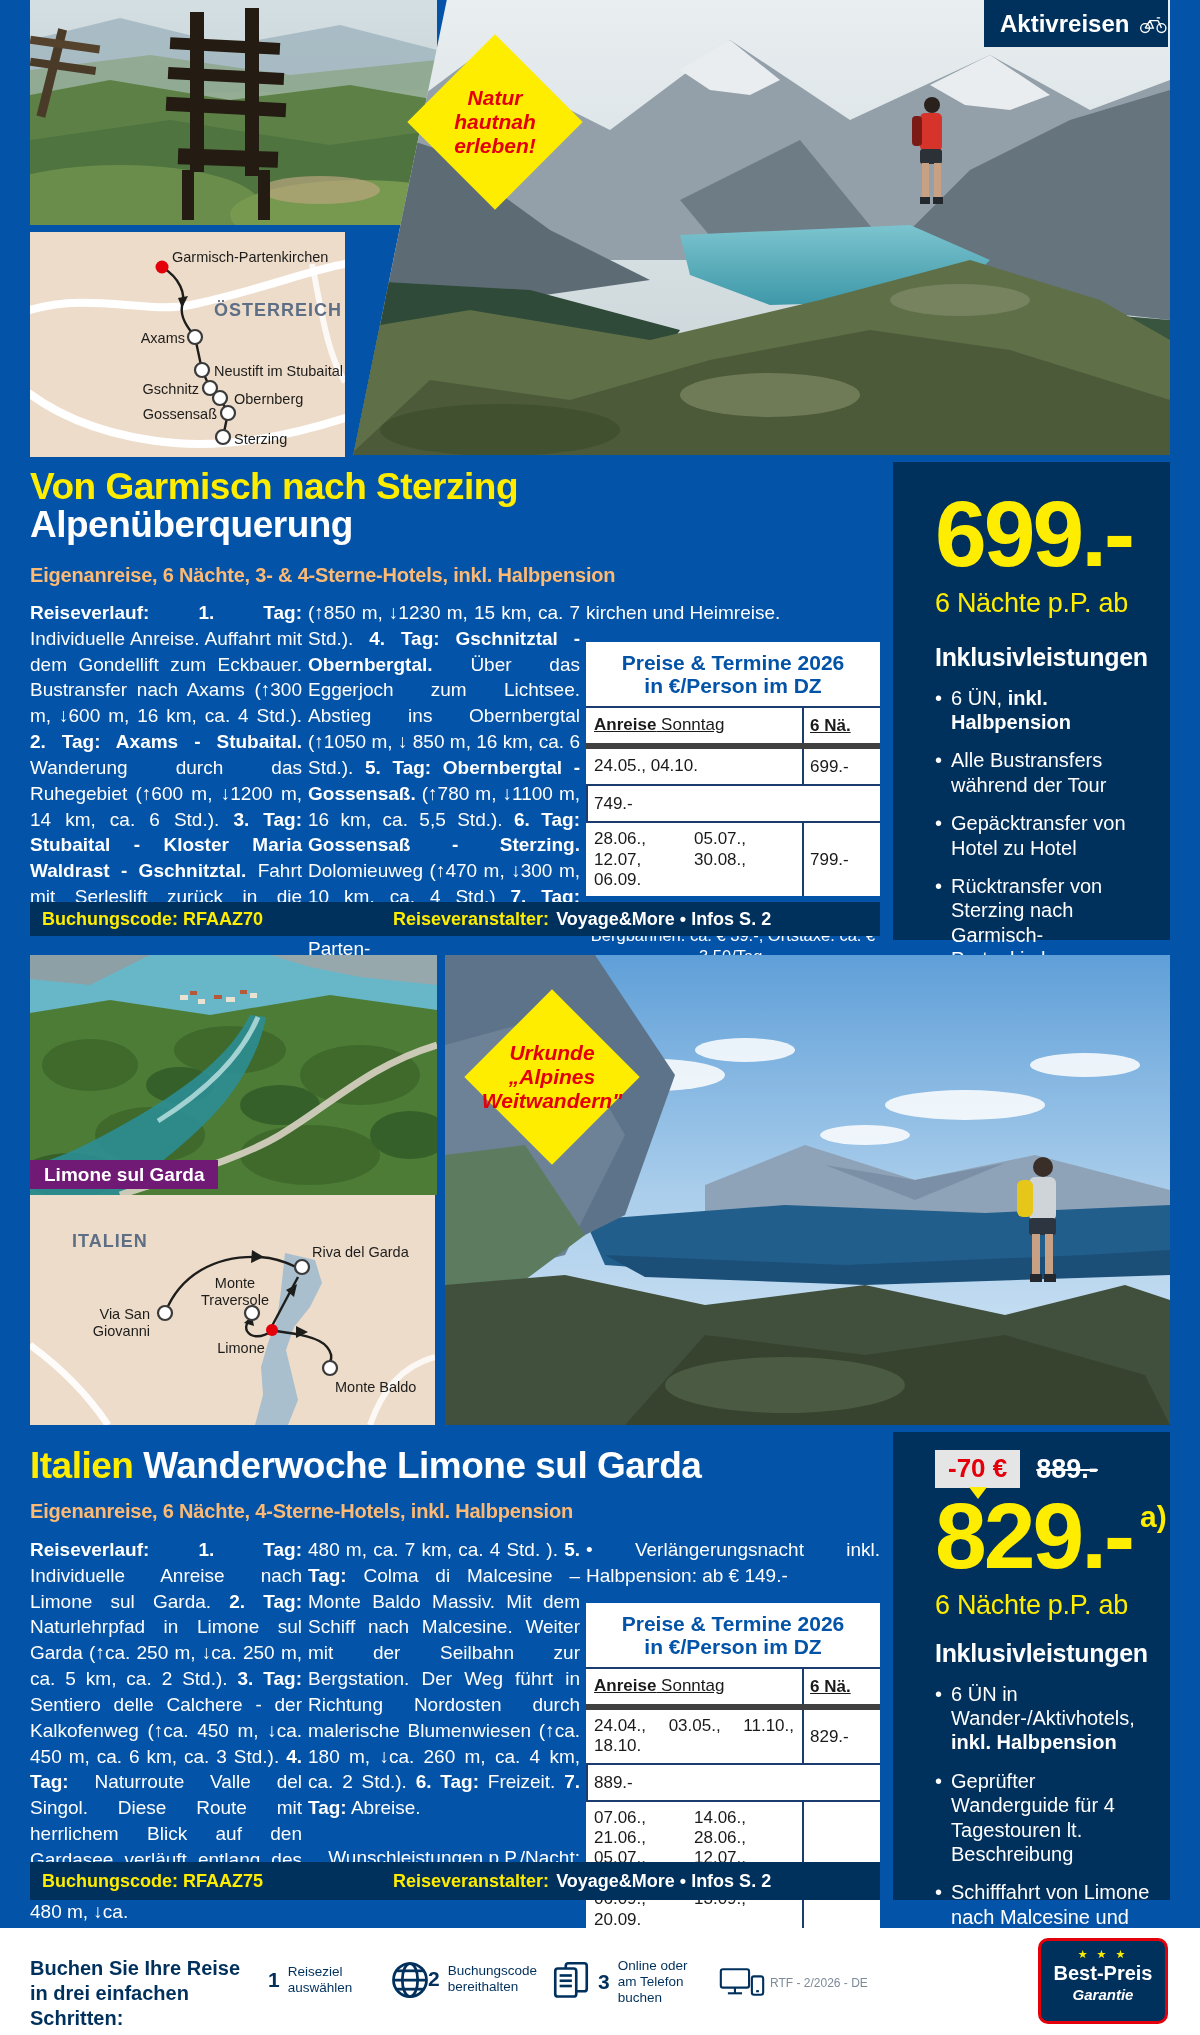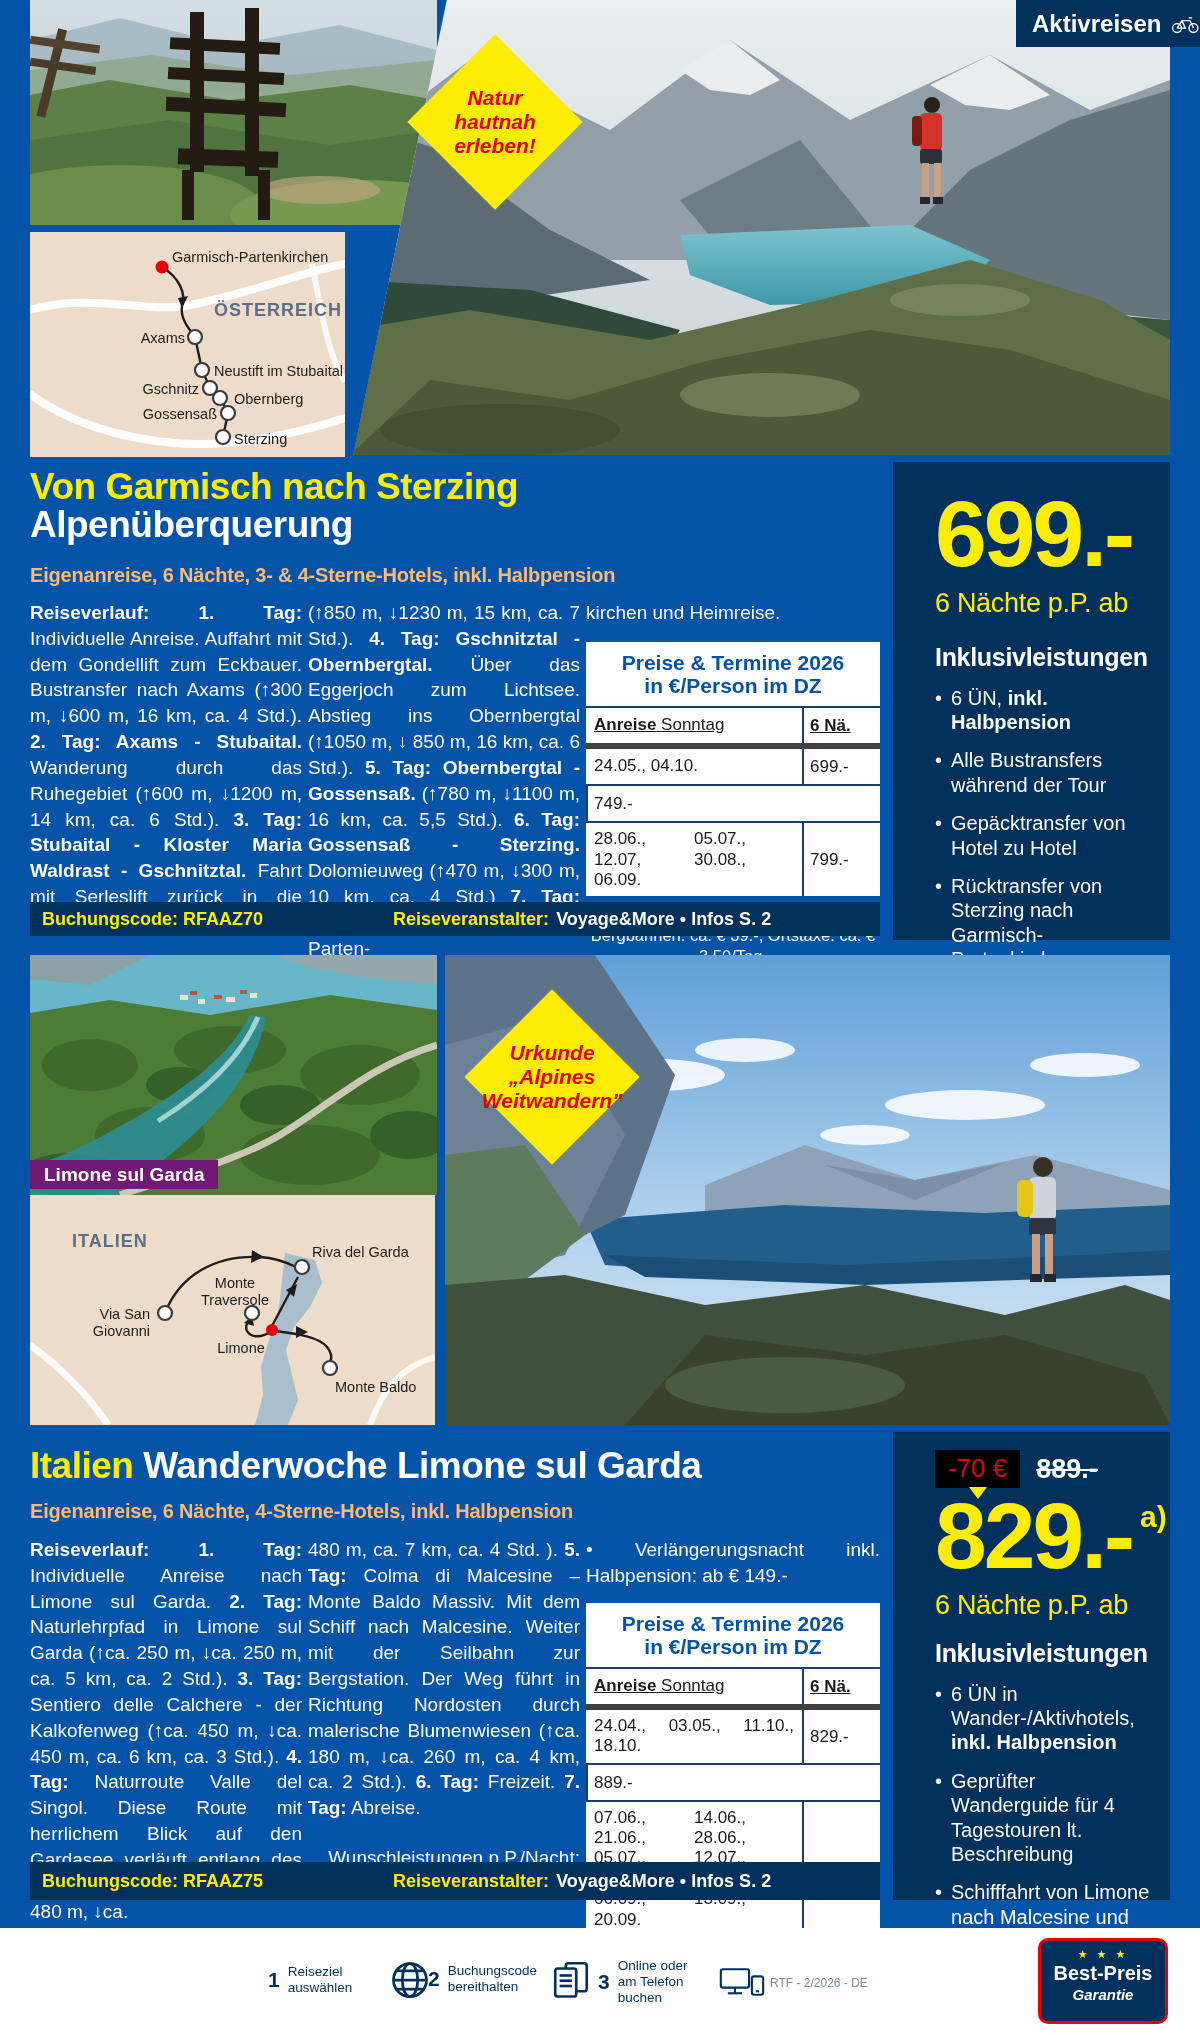--- a/index.html
+++ b/index.html
@@ -11,21 +11,21 @@
   }
   .abs{position:absolute;}
   b{font-weight:bold;}
 
   
   .photo{overflow:hidden;}
   .photo svg{display:block;}
 
   
   .aktiv-badge{
-    left:1016px;top:0;width:184px;height:47px;background:#00305c;
+    left:984px;top:0;width:184px;height:47px;background:#00305c;
     display:flex;align-items:center;justify-content:flex-start;gap:10px;padding-left:16px;box-sizing:border-box;
   }
   .aktiv-badge span{color:#fff;font-weight:bold;font-size:24px;}
 
   
   .diamond{width:180px;height:180px;display:flex;align-items:center;justify-content:center;z-index:6;}
   .diamond::before{content:"";position:absolute;inset:28px;background:#ffed00;transform:rotate(45deg);}
   .diamond .dtext{position:relative;z-index:2;color:#e3000b;font-weight:bold;font-style:italic;
     font-size:21px;line-height:1.15;text-align:center;}
 
@@ -64,21 +64,21 @@
   .code-bar .op-value{color:#fff;font-weight:bold;margin-left:7px;}
 
   
   .sidebar{background:#00305c;box-sizing:border-box;padding:30px 16px 0 42px;}
   .price-big{color:#ffed00;font-weight:bold;font-size:93px;line-height:0.92;letter-spacing:-3px;}
   .price-sub{color:#ffed00;font-size:27px;margin-top:10px;letter-spacing:-0.3px;}
   .incl-title{color:#fff;font-weight:bold;font-size:25px;margin-top:24px;letter-spacing:-0.3px;}
   .inc-item{display:flex;gap:9px;color:#fff;font-size:20px;line-height:1.22;margin-top:14px;}
   .inc-item .dot{flex:none;}
   .discount-row{display:flex;align-items:flex-start;gap:16px;margin-bottom:6px;}
-  .disc-bubble{position:relative;background:#000000;color:#e3000b;font-weight:normal;font-size:26px;
+  .disc-bubble{position:relative;background:#e5e5e5;color:#e3000b;font-weight:bold;font-size:26px;
     padding:3px 13px 4px;}
   .disc-bubble::after{content:"";position:absolute;left:34px;bottom:-11px;width:0;height:0;
     border-left:9px solid transparent;border-right:9px solid transparent;border-top:12px solid #ffed00;}
   .old-price{color:#fff;font-weight:bold;font-size:27px;text-decoration:line-through;margin-top:4px;}
   .price-row{display:flex;align-items:flex-start;}
   .price-sup{color:#ffed00;font-weight:bold;font-size:30px;margin-left:8px;margin-top:6px;}
 
   
   .photo-tag{background:#701a75;color:#fff;font-weight:bold;font-size:19px;
     display:flex;align-items:center;padding:0 14px;z-index:5;}
@@ -499,20 +499,21 @@
     </div>
 </div>
 
 <div class="abs code-bar" style="left:30px;top:1862px;width:850px;height:38px;">
   <span class="code">Buchungscode: RFAAZ75</span>
   <span class="op-label">Reiseveranstalter:</span>
   <span class="op-value">Voyage&amp;More • Infos S. 2</span>
 </div>
 
 <div class="abs footer">
+  <div class="f-head">Buchen Sie Ihre Reise in drei einfachen Schritten:</div>
 
   <div class="f-step" style="left:268px;top:30px;">
     <span class="f-num">1</span>
     <span class="f-label">Reiseziel auswählen</span>
     <svg width="44" height="44" viewBox="0 0 24 24" fill="none" stroke="#00305c" stroke-width="1.5">
       <circle cx="12" cy="12" r="9"></circle>
         <ellipse cx="12" cy="12" rx="4.2" ry="9"></ellipse>
         <line x1="3" y1="12" x2="21" y2="12"></line>
         <line x1="4.2" y1="7" x2="19.8" y2="7"></line>
         <line x1="4.2" y1="17" x2="19.8" y2="17"></line>

